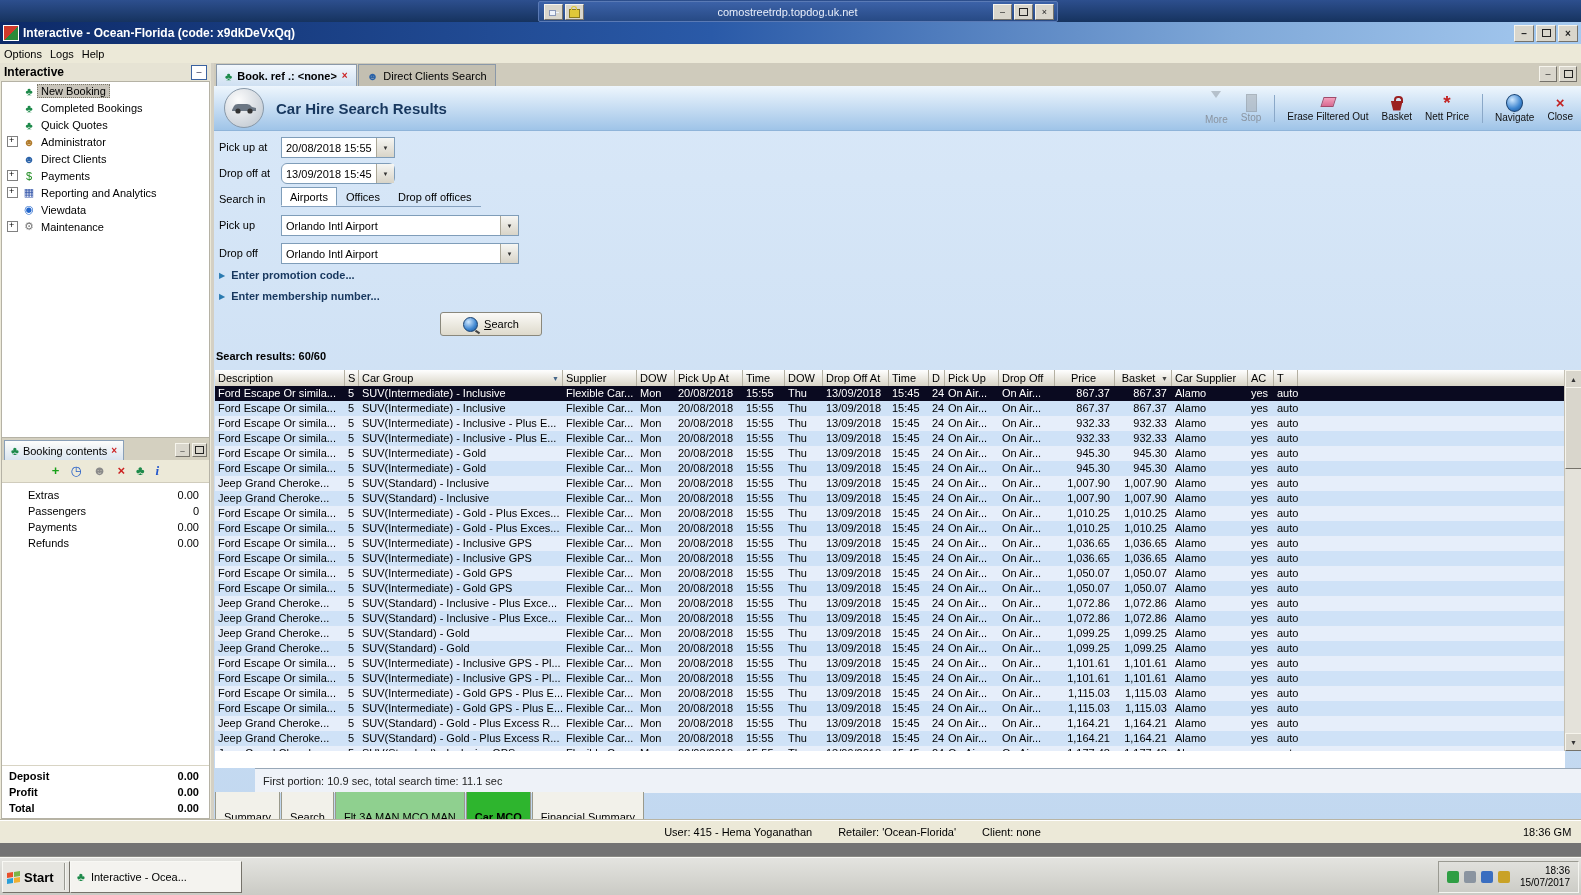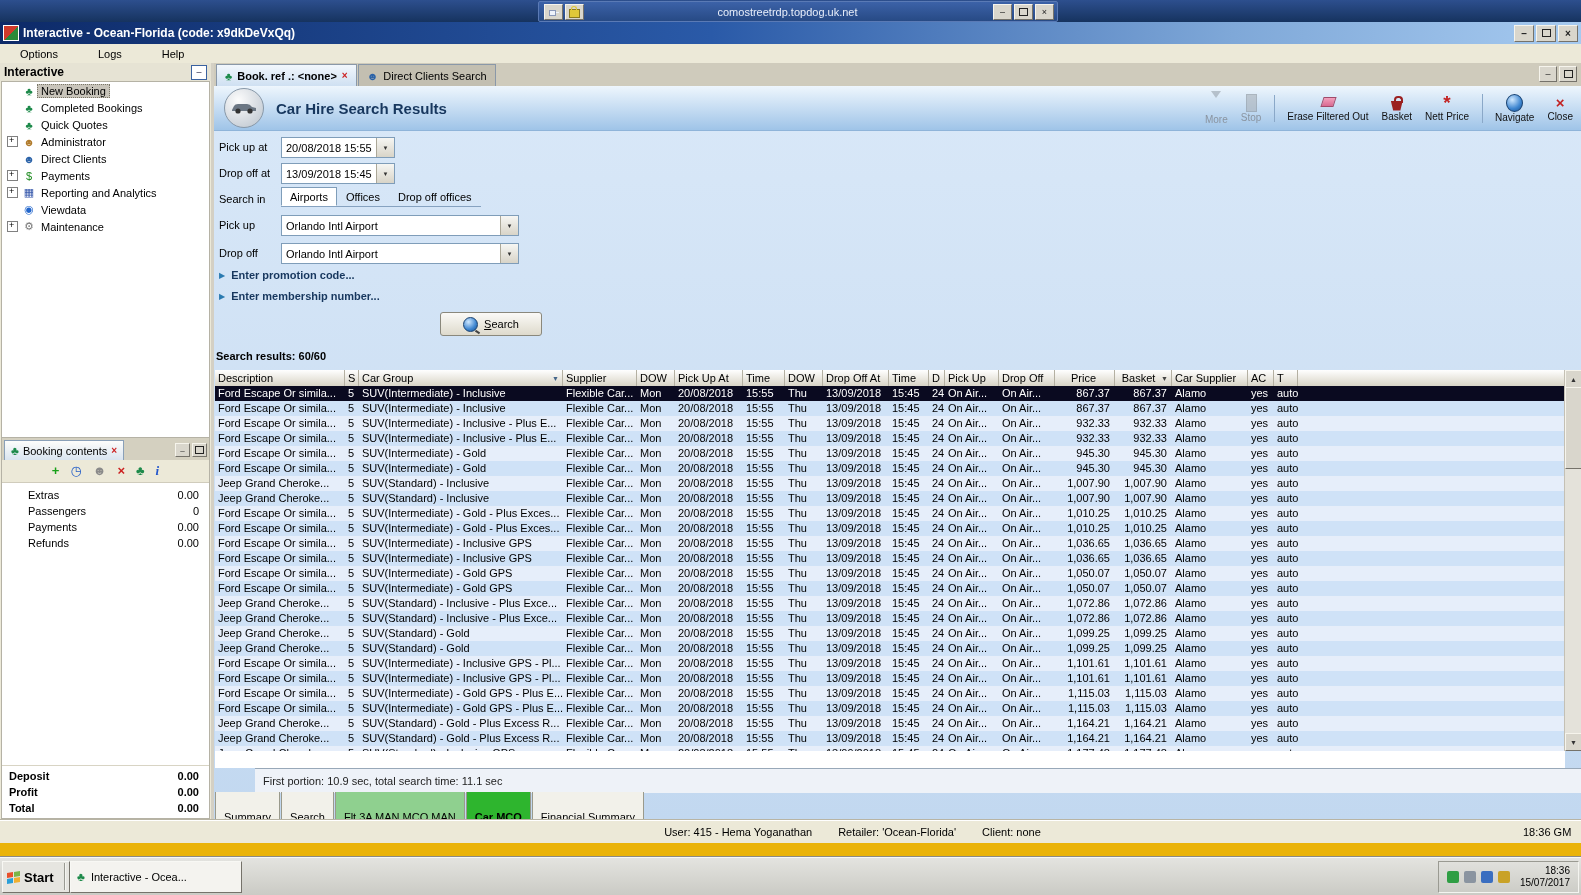--- a/index.html
+++ b/index.html
@@ -1,18 +1,18 @@
 <!DOCTYPE html>
 <html><head>
 <meta charset="utf-8">
 <style>
   html,body{margin:0;padding:0;background:#555;}
   .screen{position:relative;width:1581px;height:895px;overflow:hidden;
     font-family:"Liberation Sans","DejaVu Sans",sans-serif;font-size:11px;color:#000;
-    background:#eab308;}
+    background:#737373;}
 
   
   .rdp-bar{position:absolute;top:0;left:0;right:0;height:22px;background:linear-gradient(#2d4f8e,#16335f);}
   .rdp-pill{position:absolute;left:538px;top:1px;width:512px;height:19px;background:linear-gradient(#3c62a8,#274a85);
     border:1px solid #5a7ab5;border-radius:2px;display:flex;align-items:center;padding:0 3px;color:#fff;}
   .rdp-host{flex:1;text-align:center;font-size:11px;color:#e8eefa;}
   .rdp-btn{width:17px;height:14px;display:flex;align-items:center;justify-content:center;margin-left:2px;
     font-size:9px;color:#222;background:#d9d6cc;border:1px solid;border-color:#f6f4ec #75726a #75726a #f6f4ec;}
   .pin-shape{width:11px;height:10px;position:relative;}
   .pin-shape::before{content:"";position:absolute;left:1px;top:3px;width:5px;height:4px;background:#eef2fa;border:1px solid #8a98b8;}
@@ -25,21 +25,21 @@
   .titlebar{position:absolute;top:22px;left:0;right:0;height:22px;display:flex;align-items:center;padding:0 3px;
     background:linear-gradient(90deg,#0d2a68,#2a5aa8 45%,#7fa8d8 78%,#a6caf0);}
   .app-icon{width:14px;height:14px;margin-right:4px;border:1px solid #fff;
     background:linear-gradient(135deg,#d03a2a 0 50%,#2a8a3a 50% 100%);}
   .title-text{color:#fff;font-weight:bold;font-size:12px;flex:1;white-space:nowrap;}
   .winbtn{width:18px;height:15px;display:flex;align-items:center;justify-content:center;margin-left:2px;
     font-size:10px;font-weight:bold;color:#222;background:#d9d6cc;border:1px solid;border-color:#f6f4ec #75726a #75726a #f6f4ec;}
 
   
   .menubar{position:absolute;top:44px;left:0;right:0;height:19px;background:#ece9d8;border-bottom:1px solid #d8d4c4;display:flex;align-items:center;}
-  .menu-item{padding:2px 20px;}
+  .menu-item{padding:2px 4px;}
 
   
   .leftpanel{position:absolute;top:63px;left:0;width:211px;height:757px;background:#ece9d8;}
   .panel-caption{height:18px;display:flex;align-items:center;padding:0 4px;background:#e6e3d4;}
   .panel-caption .cap{font-weight:bold;font-size:12px;flex:1;}
   .capbtn{width:14px;height:13px;background:#fff;border:1px solid #3a62a0;color:#224;display:flex;align-items:center;justify-content:center;font-size:9px;line-height:9px;}
   .tree{position:absolute;top:18px;left:1px;right:1px;height:356px;background:#fff;border:1px solid #b5b2a5;overflow:hidden;}
   .titem{height:17px;display:flex;align-items:center;cursor:default;}
   .titem .exp{width:9px;height:9px;border:1px solid #808080;background:#fff;margin:0 3px 0 5px;position:relative;visibility:hidden;flex:none;}
   .titem .exp::before{content:"+";position:absolute;left:1px;top:-2px;font-size:9px;}
@@ -461,21 +461,21 @@
           </div>
       </div>
 
       <span class="frm-label" style="top:55px;" data-name="pickup-at-label">Pick up at</span>
       <div class="combo" style="left:67px;top:51px;width:112px;" data-name="pickup-at-combo">
         <span class="txt">20/08/2018 15:55</span>
         <span class="dd" data-name="chevron-down-icon">▼</span>
       </div>
 
       <span class="frm-label" style="top:81px;" data-name="dropoff-at-label">Drop off at</span>
-      <div class="combo" style="left:67px;top:77px;width:112px;" data-name="dropoff-at-combo">
+      <div class="combo" style="left:67px;top:77px;width:112px;border-radius:6px;" data-name="dropoff-at-combo">
         <span class="txt">13/09/2018 15:45</span>
         <span class="dd" data-name="chevron-down-icon">▼</span>
       </div>
 
       <span class="frm-label" style="top:107px;" data-name="search-in-label">Search in</span>
       <div class="sin-tabs" data-name="search-in-tabs">
 
           <span class="sin-tab idx-0 r-even active" data-name="search-in-tab">Airports</span>
 
           <span class="sin-tab idx-1 r-odd" data-name="search-in-tab">Offices</span>

